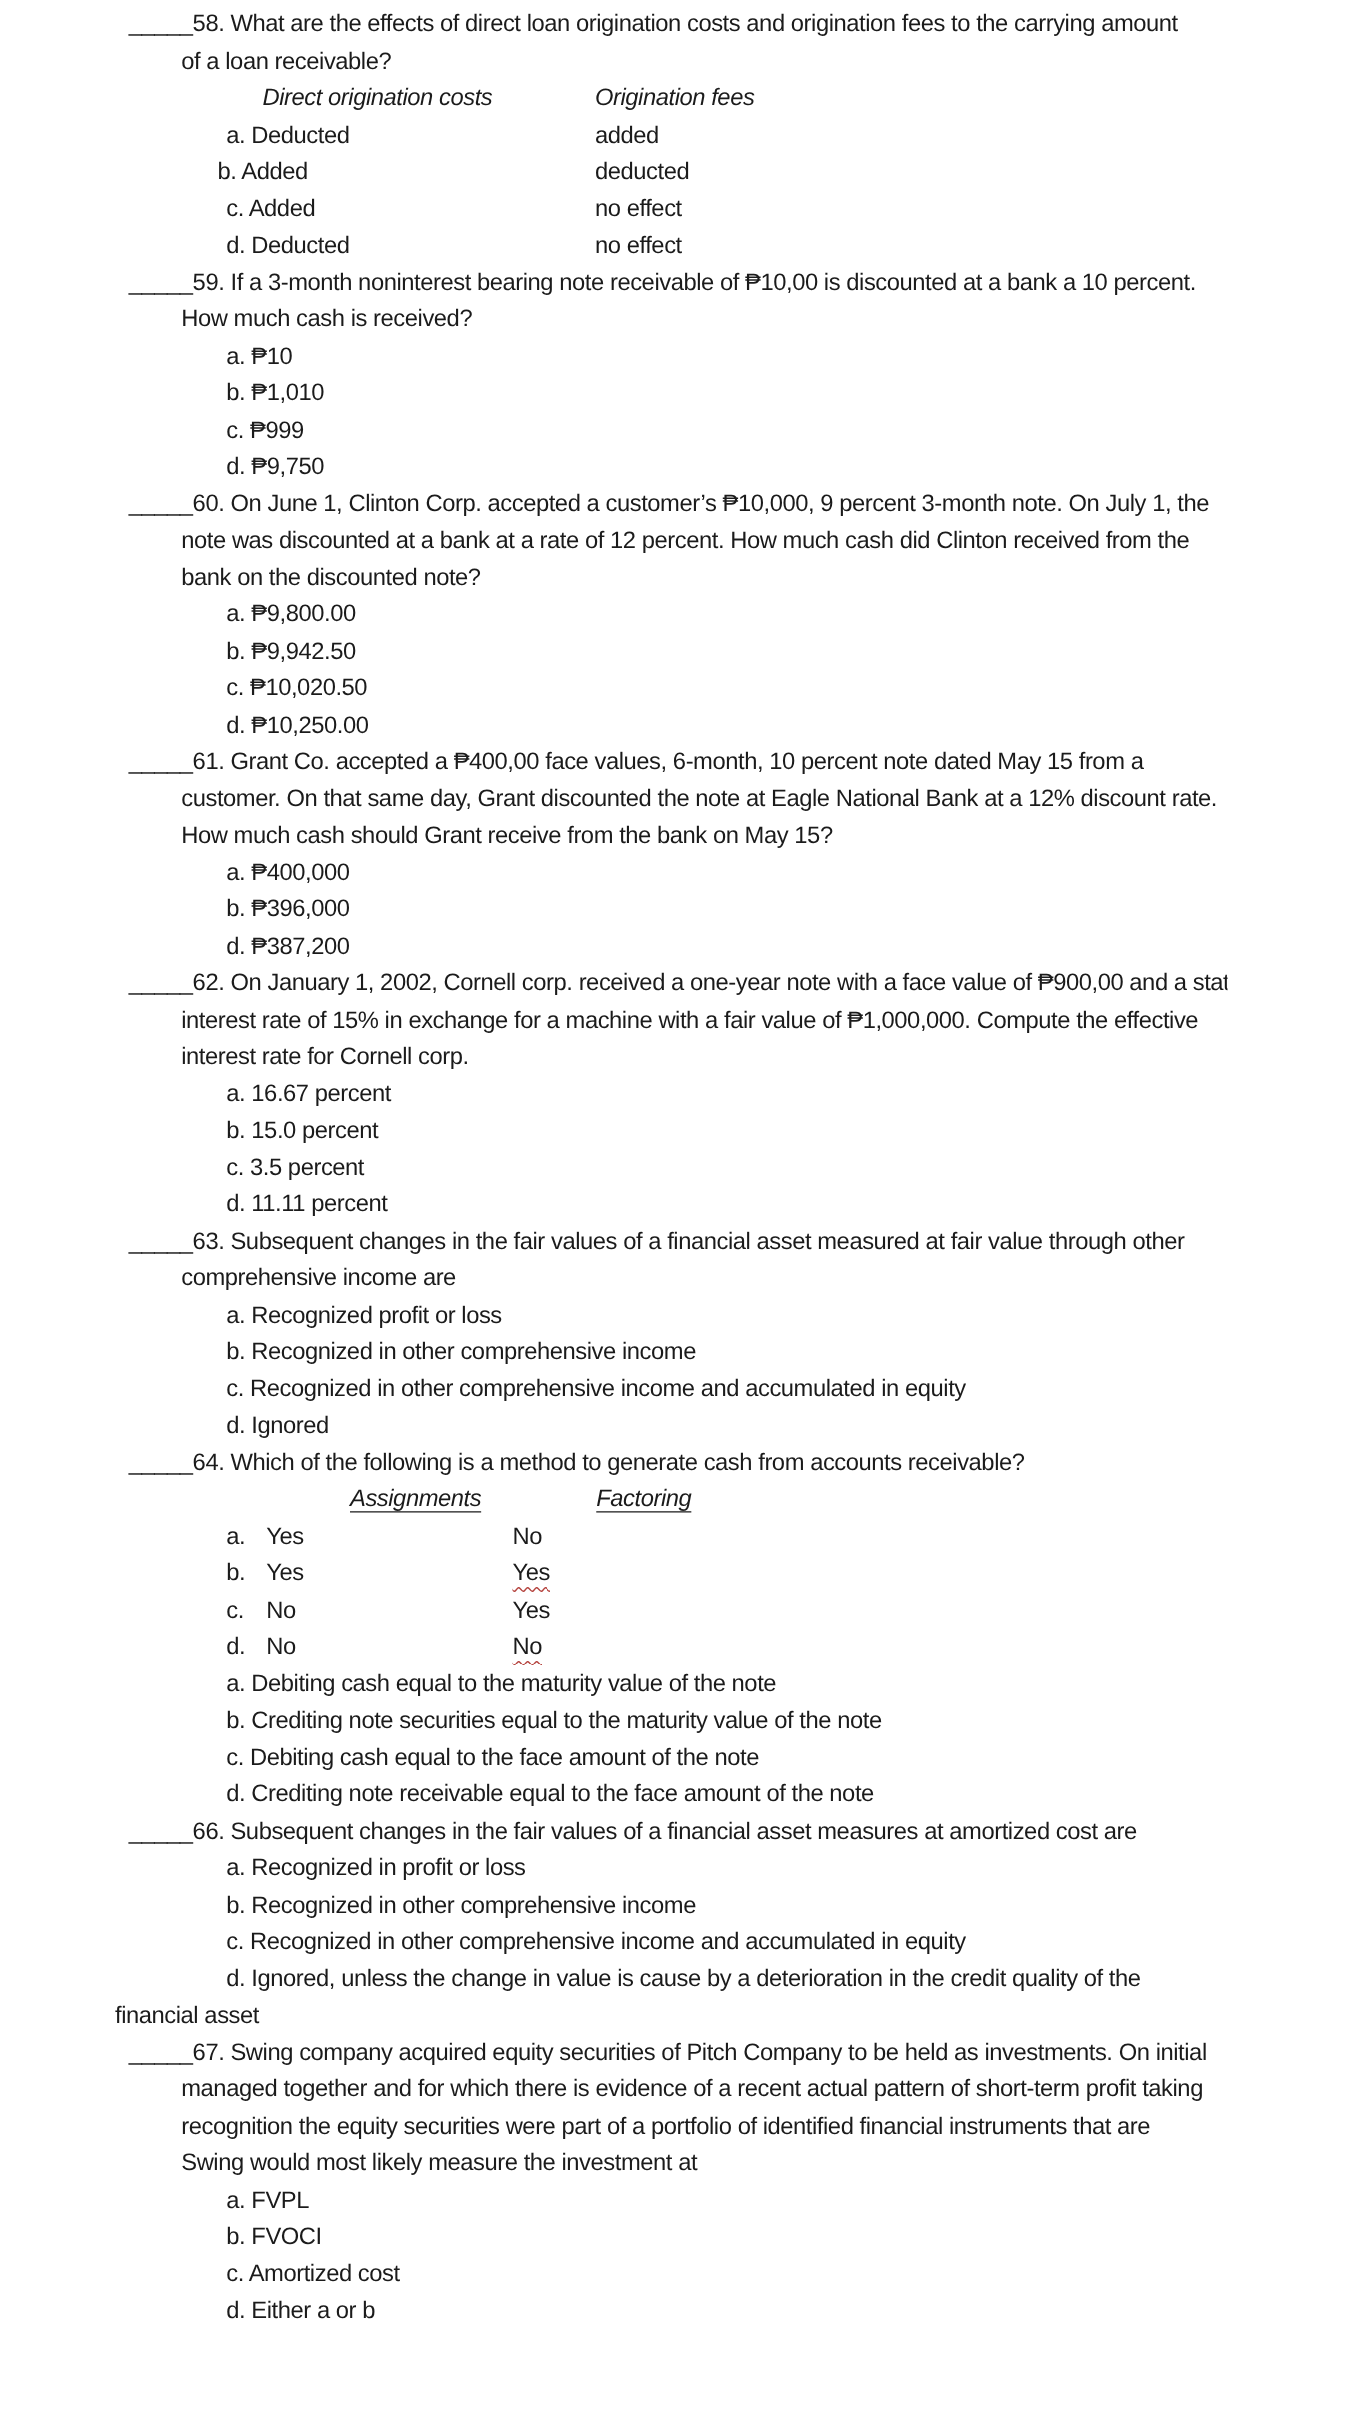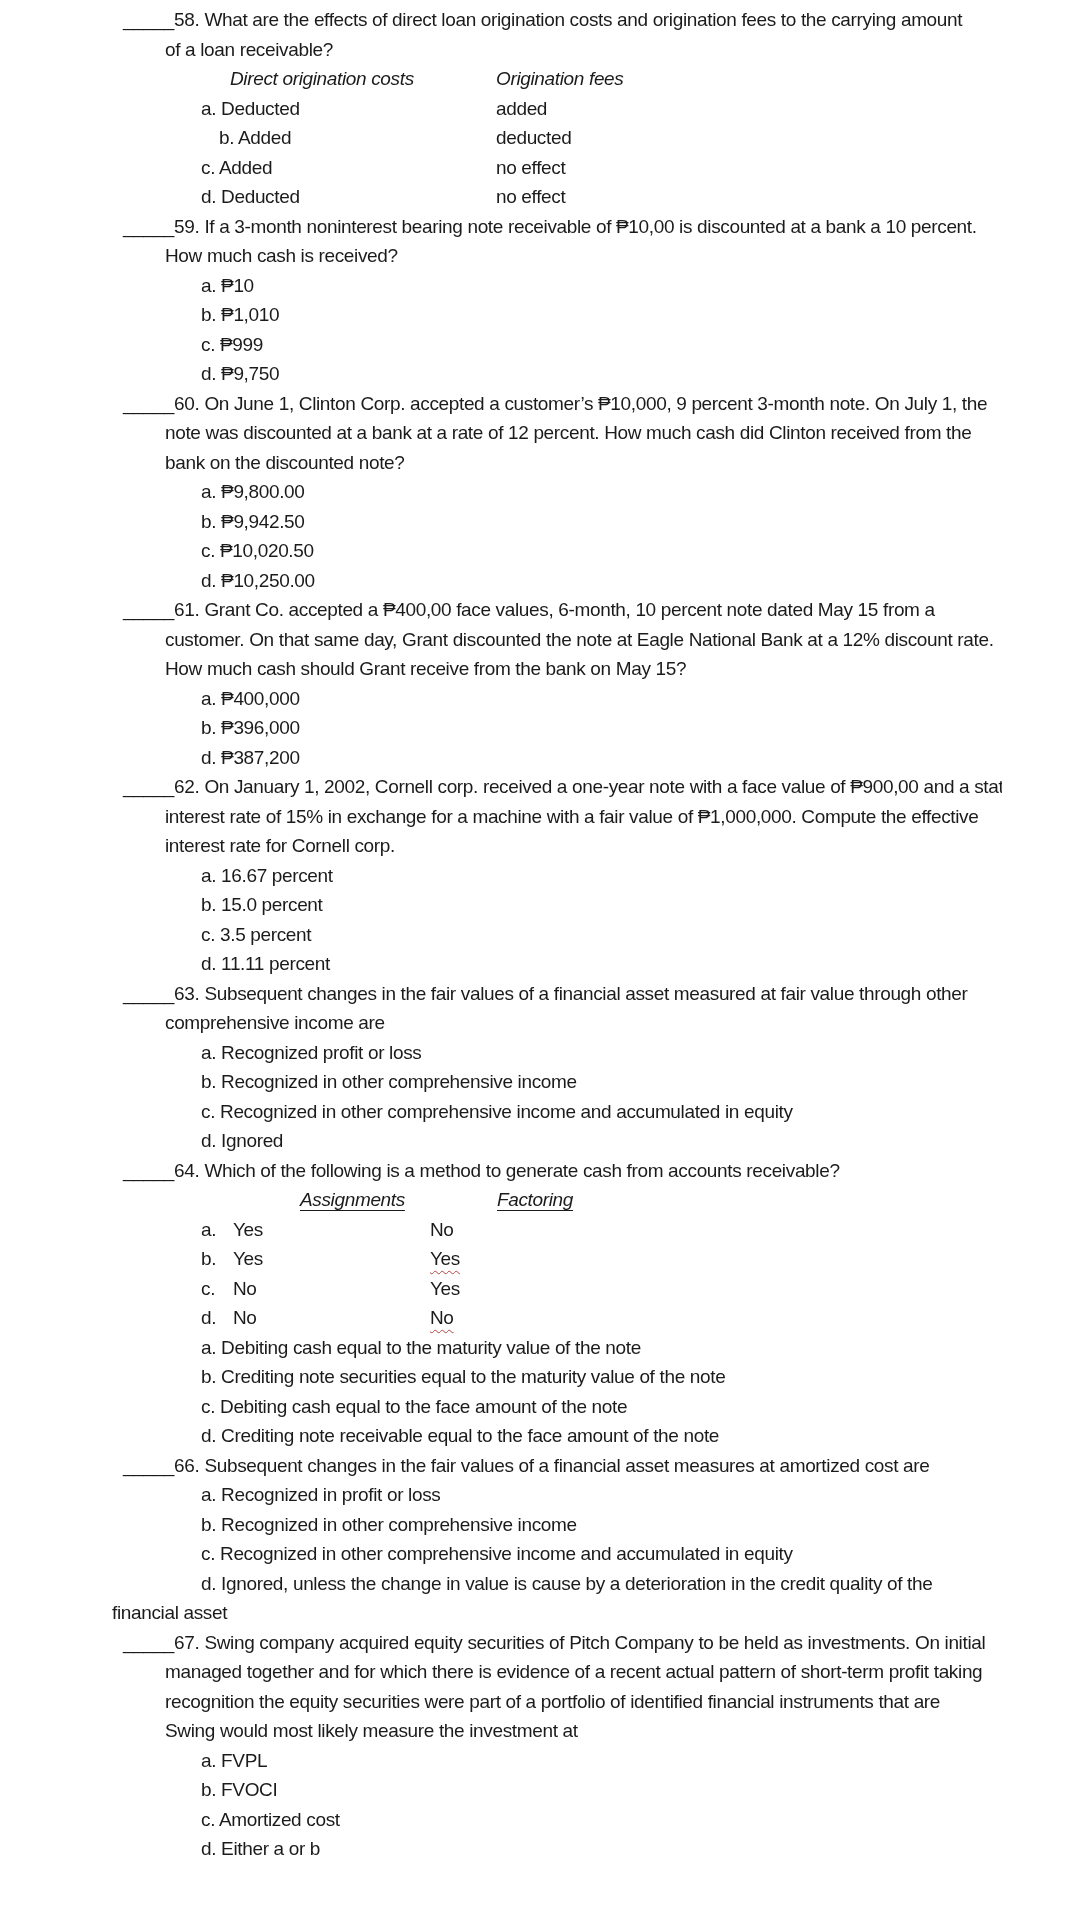--- a/index.html
+++ b/index.html
@@ -6,21 +6,20 @@
   .page{
     position:relative;
     width:982px;height:1930px;
     background:#ffffff;
     overflow:hidden;
     font-family:"Liberation Sans","DejaVu Sans",sans-serif;
     font-size:19px;
     letter-spacing:-0.35px;
     line-height:29.5px;
     color:#1b1b1b;
-    margin-left:20px;
   }
   #doc{position:absolute;top:5px;left:0;width:100%;}
   .line{position:relative;height:29.5px;white-space:pre;}
   .first{padding-left:103px;}
   .cont{padding-left:145px;}
   .wrapline{padding-left:92px;}
   .cell{position:absolute;top:0;white-space:pre;}
   .it{font-style:italic;}
   .und{text-decoration:underline;text-underline-offset:4px;}
   .sq{
@@ -46,21 +45,21 @@
 </style>
 </head>
 <body>
 
 <div class="page" style="background: rgb(255, 255, 255); color: rgb(27, 27, 27);">
   <div id="doc">
       <div class="line first">_____58. What are the effects of direct loan origination costs and origination fees to the carrying amount</div>
       <div class="line cont">of a loan receivable?</div>
       <div class="line"><span class="cell it" style="left: 210px;">Direct origination costs</span><span class="cell it" style="left: 476px;">Origination fees</span></div>
       <div class="line"><span class="cell" style="left: 181px;">a. Deducted</span><span class="cell" style="left: 476px;">added</span></div>
-      <div class="line"><span class="cell" style="left: 199px;">b. Added</span><span class="cell" style="left: 476px;">deducted</span></div>
+      <div class="line"><span class="cell" style="left: 174px;">b. Added</span><span class="cell" style="left: 476px;">deducted</span></div>
       <div class="line"><span class="cell" style="left: 181px;">c. Added</span><span class="cell" style="left: 476px;">no effect</span></div>
       <div class="line"><span class="cell" style="left: 181px;">d. Deducted</span><span class="cell" style="left: 476px;">no effect</span></div>
       <div class="line first">_____59. If a 3-month noninterest bearing note receivable of ₱10,00 is discounted at a bank a 10 percent.</div>
       <div class="line cont">How much cash is received?</div>
       <div class="line"><span class="cell" style="left: 181px;">a. ₱10</span></div>
       <div class="line"><span class="cell" style="left: 181px;">b. ₱1,010</span></div>
       <div class="line"><span class="cell" style="left: 181px;">c. ₱999</span></div>
       <div class="line"><span class="cell" style="left: 181px;">d. ₱9,750</span></div>
       <div class="line first">_____60. On June 1, Clinton Corp. accepted a customer’s ₱10,000, 9 percent 3-month note. On July 1, the</div>
       <div class="line cont">note was discounted at a bank at a rate of 12 percent. How much cash did Clinton received from the</div>

